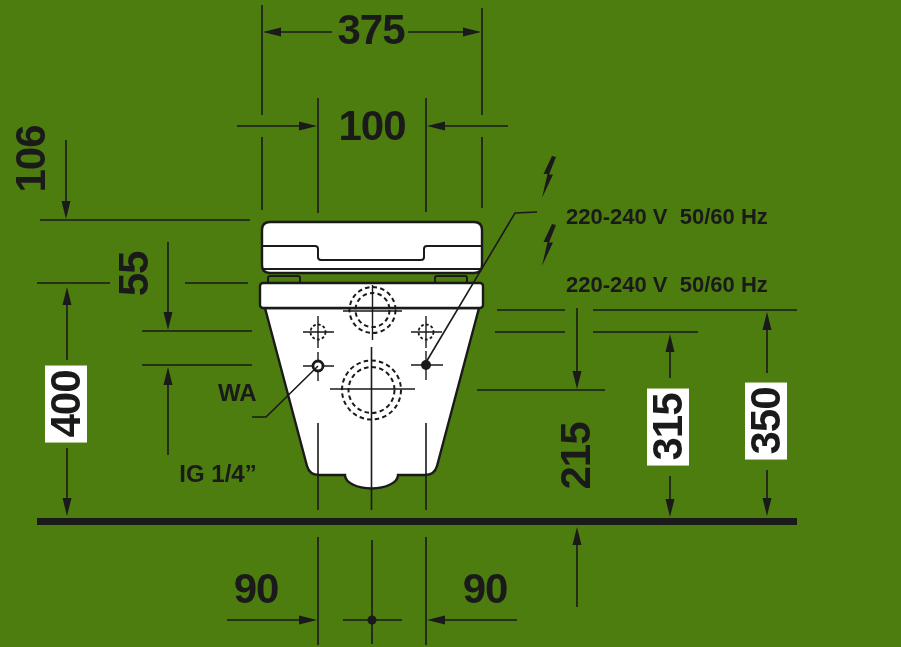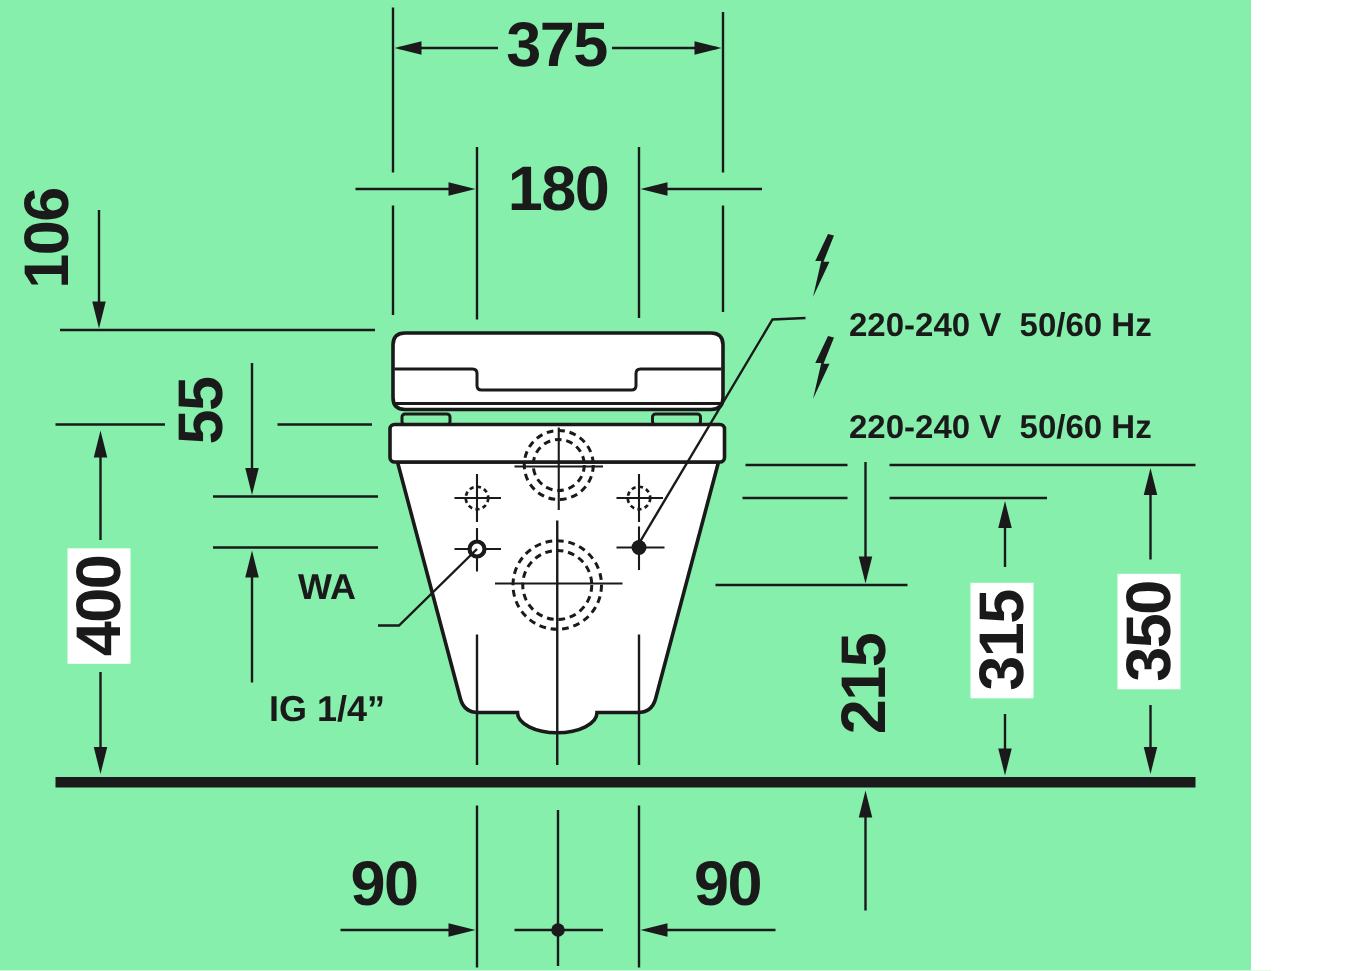--- a/index.html
+++ b/index.html
@@ -1,24 +1,24 @@
 <!DOCTYPE html>
 <html><head>
 <meta charset="utf-8">
 <style>
   html,body{margin:0;padding:0;background:#fff;}
-  #canvas{position:relative;width:834px;height:647px;background:#86efac;overflow:hidden;
+  #canvas{position:relative;width:901px;height:647px;background:#4d7c0f;overflow:hidden;
           font-family:"Liberation Sans",sans-serif;color:#1a1a1a;}
   #canvas svg{position:absolute;left:0;top:0;}
   .lbl{position:absolute;transform:translate(-50%,-50%);white-space:pre;color:#1a1a1a;}
   .num{font-size:42px;font-weight:700;letter-spacing:-1px;line-height:1;}
   .rot{transform:translate(-50%,-50%) rotate(-90deg);}
   .bg{background:#fff;padding:0 5px;}
   .note{position:absolute;font-size:22px;font-weight:700;line-height:26px;white-space:pre;}
-  .wa{position:absolute;font-size:24px;font-weight:700;line-height:27px;text-align:center;
+  .wa{position:absolute;font-size:24px;font-weight:700;line-height:27px;text-align:right;
       transform:translate(-50%,-50%);white-space:pre;}
   .thin{stroke:#1a1a1a;stroke-width:1.6;fill:none;}
   .outline{stroke:#1a1a1a;stroke-width:2.4;fill:#fff;}
   .mid{stroke:#1a1a1a;stroke-width:2;fill:none;}
   .cross{stroke:#1a1a1a;stroke-width:1.4;fill:none;}
   .dashbig{stroke:#1a1a1a;stroke-width:2;fill:none;stroke-dasharray:4.5 3.2;}
   .dashsm{stroke:#1a1a1a;stroke-width:1.8;fill:none;stroke-dasharray:2.8 2.2;}
   .fillk{fill:#1a1a1a;stroke:none;}
 </style>
 </head>
@@ -111,21 +111,21 @@
 
   <g transform="translate(542,156)">
     <path class="fillk" d="M10,0 L1.5,18 L5.5,18 L0,42 L11,18.5 L7,18.5 L14,1 Z"></path>
   </g>
   <g transform="translate(542,224)">
     <path class="fillk" d="M10,0 L1.5,18 L5.5,18 L0,42 L11,18.5 L7,18.5 L14,1 Z"></path>
   </g>
 </svg>
 
 <div class="lbl num" style="left:371px;top:30px">375</div>
-<div class="lbl num" style="left:372px;top:126px">180</div>
+<div class="lbl num" style="left:372px;top:126px">100</div>
 <div class="lbl num rot" style="left:31px;top:159px">106</div>
 <div class="lbl num rot" style="left:134px;top:274px">55</div>
 <div class="lbl num rot bg" style="left:66px;top:404px">400</div>
 <div class="lbl num rot" style="left:576px;top:456px">215</div>
 <div class="lbl num rot bg" style="left:668px;top:427px">315</div>
 <div class="lbl num rot bg" style="left:766px;top:421px">350</div>
 <div class="lbl num" style="left:256px;top:589px">90</div>
 <div class="lbl num" style="left:485px;top:589px">90</div>
 
 <div class="note" style="left:566px;top:152px">

